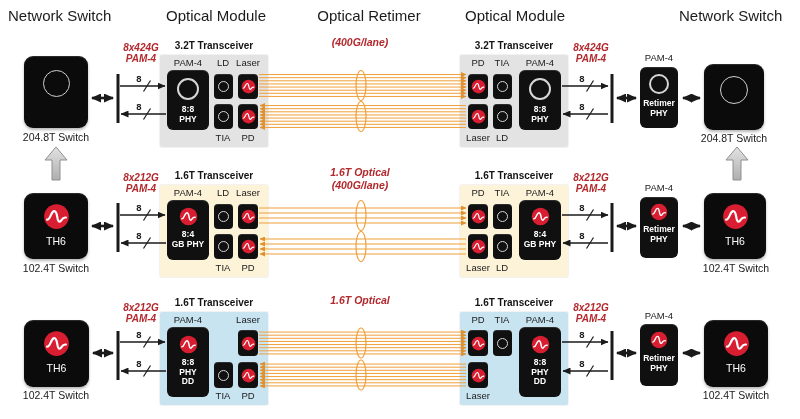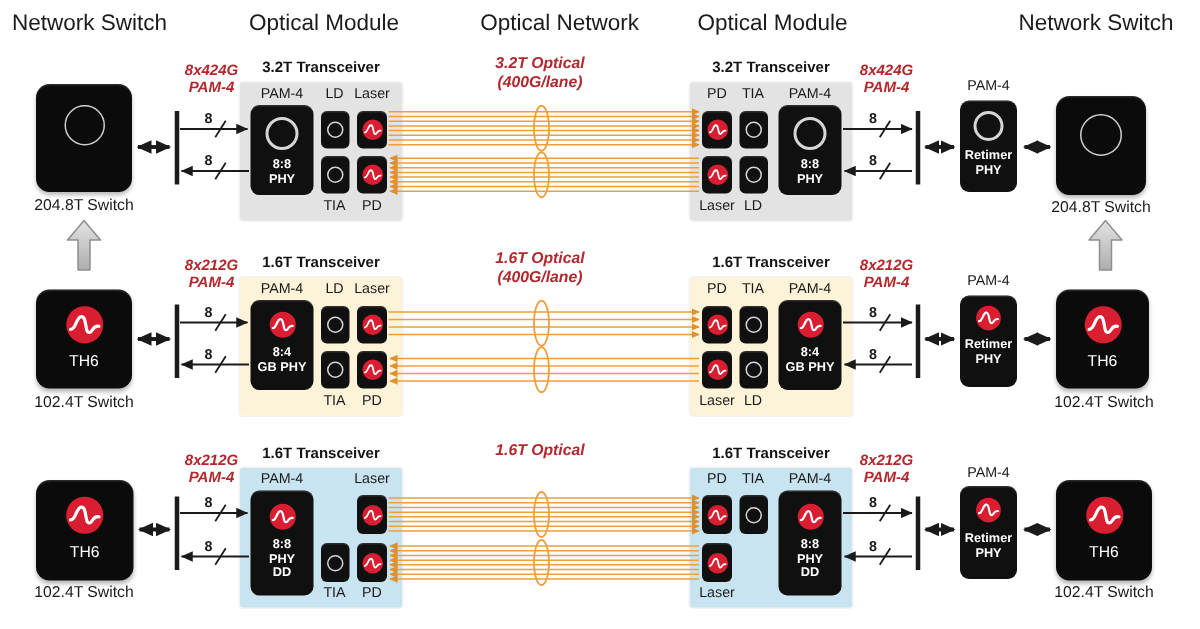--- a/index.html
+++ b/index.html
@@ -1,18 +1,18 @@
 <!DOCTYPE html>
 <html><head>
 <meta charset="utf-8">
 <style>
   *{box-sizing:border-box}
   html,body{margin:0;padding:0;background:#fff}
   .stage{position:relative;width:800px;height:419px;background:#fff;font-family:"Liberation Sans",sans-serif;overflow:hidden}
-  .hdr{position:absolute;top:7px;font-size:15px;color:#1b1b1b;text-align:right;white-space:nowrap}
+  .hdr{position:absolute;top:7px;font-size:15px;color:#1b1b1b;text-align:center;white-space:nowrap}
   .overlay{position:absolute;left:0;top:0;z-index:6;pointer-events:none}
   .lbl{position:absolute;font-size:9.5px;color:#1a1a1a;text-align:center;white-space:nowrap;z-index:4}
   .ttl{position:absolute;font-size:10px;font-weight:bold;color:#141414;text-align:center;white-space:nowrap;z-index:4}
   .red{position:absolute;color:#b3282d;font-style:italic;font-weight:bold;font-size:10px;line-height:11px;text-align:center;white-space:nowrap;z-index:4}
   .optical{font-size:10.5px;line-height:13px}
   .cap{position:absolute;font-size:10.5px;color:#1a1a1a;text-align:center;white-space:nowrap;z-index:4}
   .tx{position:absolute;border-radius:2px;box-shadow:0 0 0 1px rgba(0,0,0,.05);z-index:1}
   .tx.g{background:#e3e3e3}.tx.c{background:#fcf3d8}.tx.b{background:#c8e4f1}
   .chip{position:absolute;background:#101010;border-radius:4px;display:flex;flex-direction:column;align-items:center;box-shadow:inset 0 1px 0 rgba(255,255,255,.12);z-index:3}
   .chip.big{border-radius:6px}
@@ -42,21 +42,21 @@
       <circle cx="12" cy="12" r="11" fill="#d81e30"></circle>
       <path d="M3.6 14.8 C7 14.8 6.8 7.4 10 7.2 C13.4 7.0 11.9 16.6 14.6 16.6 C17 16.6 16.3 12.3 20.4 12.9" fill="none" stroke="#fff" stroke-width="1.9" stroke-linecap="round"></path>
     </symbol>
   </defs>
 </svg>
 
 <div class="stage">
 
   <div class="hdr" style="left:8px;width:100px">Network Switch</div>
   <div class="hdr" style="left:166px;width:100px">Optical Module</div>
-  <div class="hdr" style="left:312px;width:114px">Optical Network</div>
+  <div class="hdr" style="left:312px;width:114px">Optical Retimer</div>
   <div class="hdr" style="left:465px;width:100px">Optical Module</div>
   <div class="hdr" style="left:679px;width:100px">Network Switch</div>
 
   <div>
     <div class="switchbox" style="left:24px;top:56px;width:64px;height:72px;padding-top:14px">
       <div class="die" style="width:27px;height:27px"></div>
     </div>
     <div class="cap" style="left:6px;top:131px;width:100px">204.8T Switch</div>
     <div class="red" style="left:112px;top:42px;width:58px">
       <div>8x424G</div>
@@ -86,21 +86,20 @@
         <div class="ring sm" style="width:11px;height:11px"></div>
       </div>
     <div class="chip small" style="left:238px;top:104px;width:20px;height:25px">
         <svg width="15" height="15" viewBox="0 0 24 24">
           <use href="#bc-logo"></use>
         </svg>
       </div>
     <div class="lbl" style="left:209px;top:132px;width:28px">TIA</div>
     <div class="lbl" style="left:232px;top:132px;width:32px">PD</div>
     <div class="red optical" style="left:305px;top:36px;width:110px">
-      <div>3.2T Optical</div>
       <div>(400G/lane)</div>
     </div>
     <div class="tx g" style="left:460px;top:55px;width:108px;height:92px"></div>
     <div class="ttl" style="left:450px;top:40px;width:128px">3.2T Transceiver</div>
     <div class="lbl" style="left:464px;top:57px;width:28px">PD</div>
     <div class="lbl" style="left:488px;top:57px;width:28px">TIA</div>
     <div class="lbl" style="left:519px;top:57px;width:42px">PAM-4</div>
     <div class="chip small" style="left:468px;top:74px;width:20px;height:25px">
         <svg width="15" height="15" viewBox="0 0 24 24">
           <use href="#bc-logo"></use>

